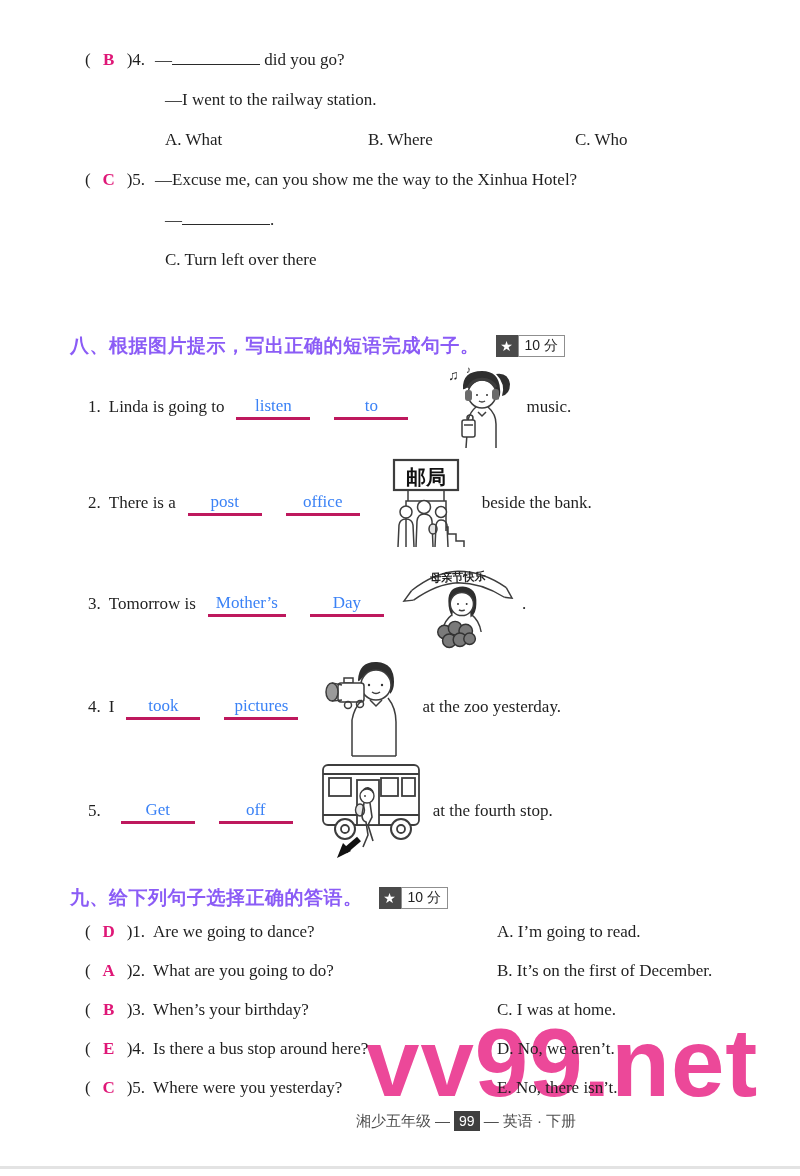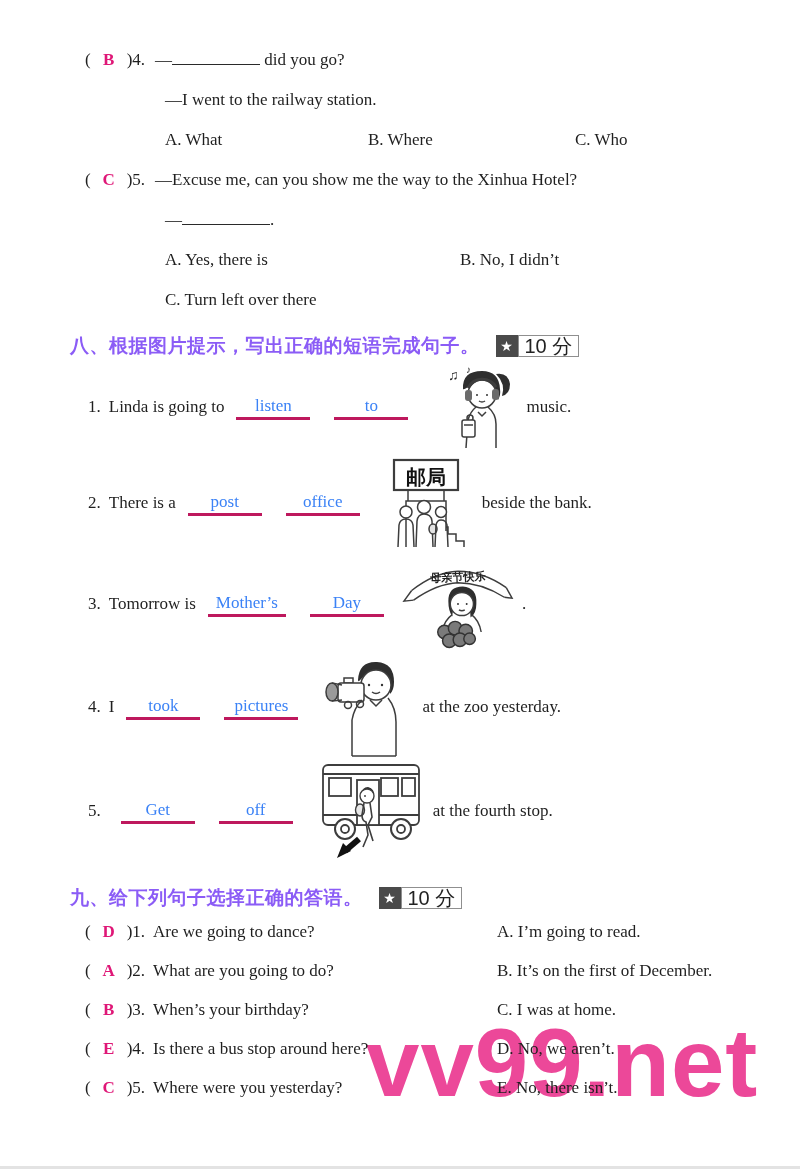--- a/index.html
+++ b/index.html
@@ -30,21 +30,21 @@
   
   .sechead{left:58px;right:16px;display:flex;align-items:center;}
   .sechead h2{
     margin:12px;font-family:"Liberation Sans","DejaVu Sans",sans-serif;
     font-size:19px;font-weight:700;color:#8b5cf6;letter-spacing:0.5px;
   }
   .scorebadge{display:inline-flex;align-items:stretch;margin-left:4px;}
   .starbox{width:22px;background:#4a4a4a;color:#fff;display:inline-flex;align-items:center;justify-content:center;font-size:14px;}
   .scorebox{
     border:1px solid #8f8f8f;background:#fff;display:inline-flex;align-items:center;
-    padding:0 6px;font-size:20px;height:22px;box-sizing:border-box;
+    padding:0 6px;font-size:14px;height:22px;box-sizing:border-box;
     font-family:"Liberation Sans","DejaVu Sans",sans-serif;color:#222;
   }
   
   .fillrow{left:88px;right:8px;display:flex;align-items:center;white-space:nowrap;}
   .num{margin-right:8px;}
   .fblank{
     display:inline-block;min-width:58px;text-align:center;padding:0 8px;margin:0 12px;
     color:#3b82f6;border-bottom:3px solid #be185d;line-height:22px;
   }
   .illus{display:inline-flex;align-items:center;margin-left:6px;}
@@ -91,23 +91,20 @@
       <div class="qline">
         <span class="bracket">
             <span class="bo">(</span>
             <span class="bl">C</span>
             <span class="bc">)</span>
             <span>5.</span>
           </span><span class="qtext">—Excuse me, can you show me the way to the Xinhua Hotel?</span>
       </div>
       <div class="qline indent">
         <span>—</span><span class="blankline"></span><span>.</span>
-      </div>
-      <div class="optrow">
-        <span class="opt w5">A. Yes, there is</span><span class="opt">B. No, I didn’t</span>
       </div>
       <div class="optrow">
         <span class="opt">C. Turn left over there</span>
       </div>
     </div>
   </section>
 
   <section class="sechead layer" style="top:321px;">
     <h2>八、根据图片提示，写出正确的短语完成句子。</h2>
     <span class="scorebadge">
@@ -336,15 +333,18 @@
             <span class="bl">C</span>
             <span class="bc">)</span>
             <span>5.</span>
           </span>
           <span class="mq">Where were you yesterday?</span>
         </span>
       <span class="mopt">E. No, there isn’t.</span>
     </div>
   </div>
 
+  <footer class="footer layer">
+    <span>湘少五年级 —</span><span class="pagebadge">99</span><span>— 英语 · 下册</span>
+  </footer>
 
   <div class="bottomline"></div>
 </div>
 
 </body></html>

